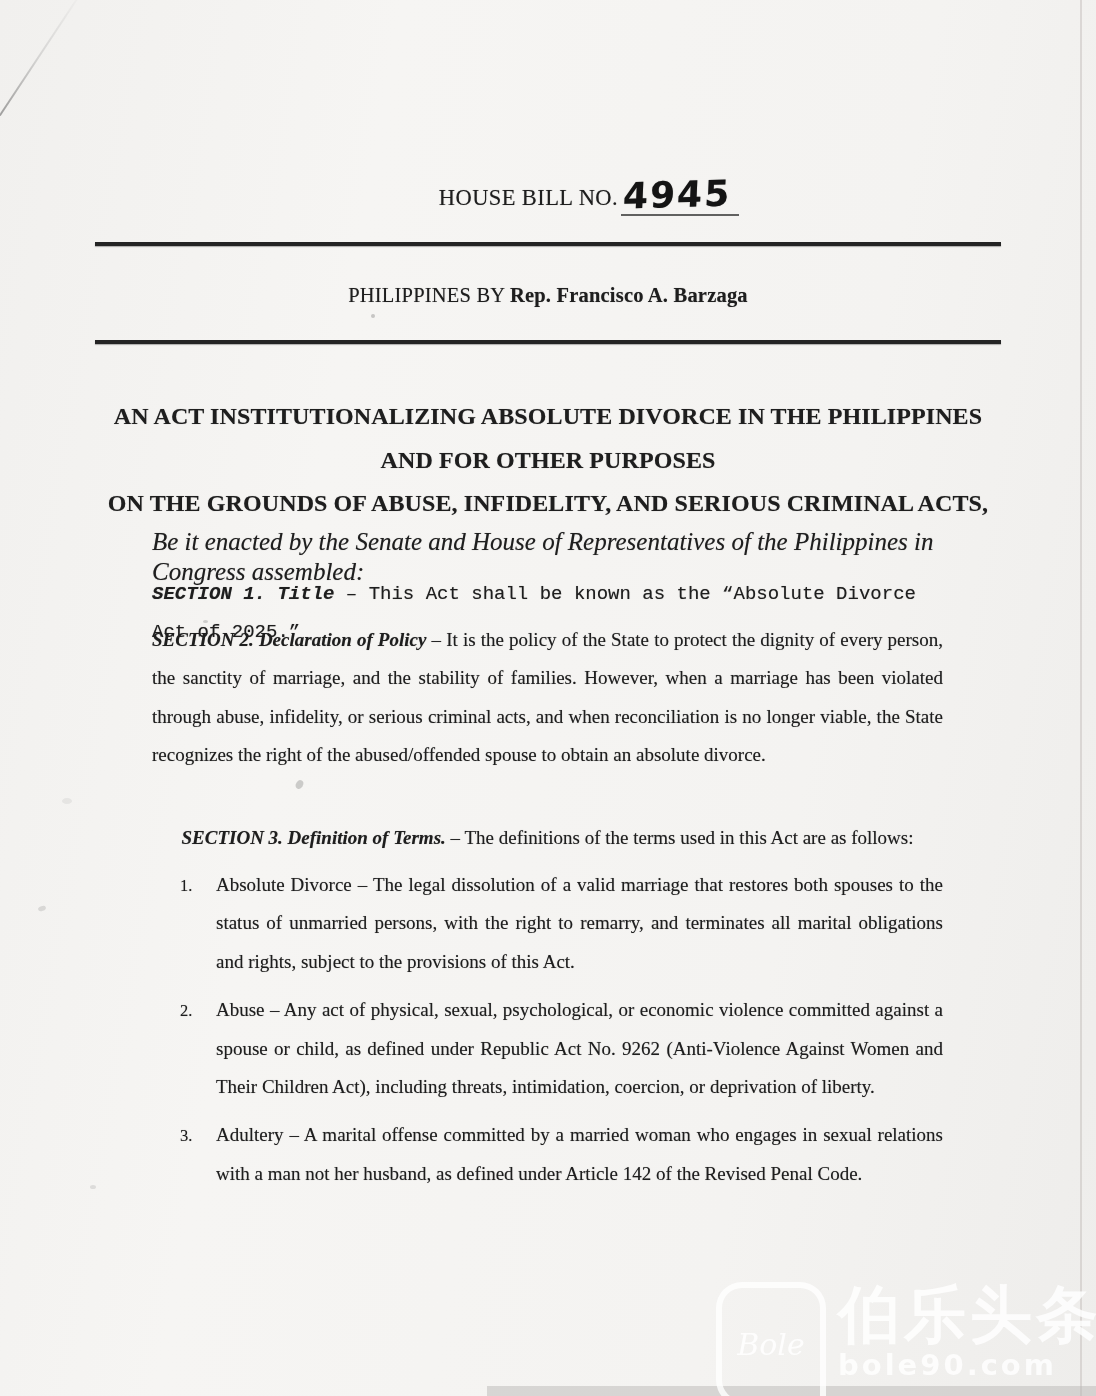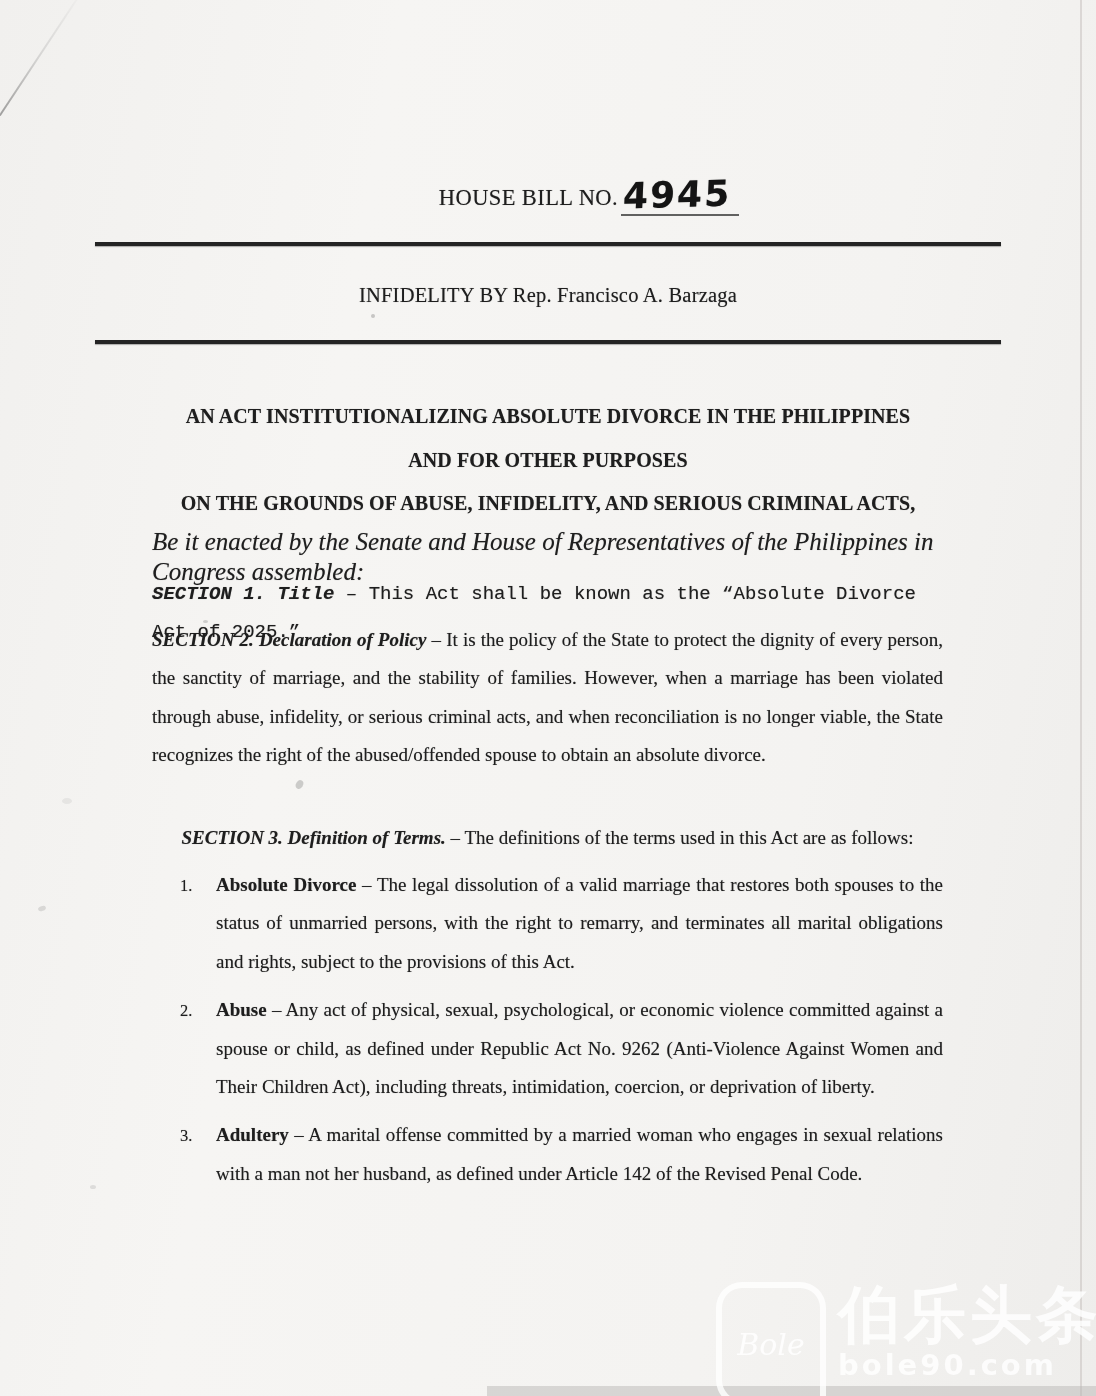--- a/index.html
+++ b/index.html
@@ -66,25 +66,25 @@
     margin: 0; border: none; background: #242424;
     box-shadow: 0 1px 1px rgba(40,40,40,0.35);
   }
   .rule.r1 { top: 242px; }
   .rule.r2 { top: 340px; }
 
   .introduced {
     position: absolute; top: 284px; left: 0; width: 100%;
     text-align: center; font-size: 20.5px; letter-spacing: 0.2px;
   }
-  .introduced .name { font-weight: 400; margin-top: 26px; }
+  .introduced .name { font-weight: 700; margin-top: 26px; }
 
   .act-title {
     position: absolute; top: 395px; left: 0; width: 100%;
-    text-align: center; font-weight: 700; font-size: 20px; line-height: 43.5px;
+    text-align: center; font-weight: 700; font-size: 24px; line-height: 43.5px;
     letter-spacing: 0.1px;
   }
 
   .enacting {
     position: absolute; top: 527px; left: 152px; width: 800px;
     margin: 0; font-style: italic; font-size: 25px; line-height: 30px;
   }
 
   .sec {
     position: absolute; left: 152px; width: 791px; margin: 0;
@@ -95,21 +95,21 @@
   .sec.sec2 { top: 621px; }
   .sec.sec3 { top: 819px; text-align: center; }
 
   .defs {
     position: absolute; top: 866px; left: 152px; width: 791px;
     margin: 0; padding: 0; list-style: none;
     font-size: 19px; line-height: 38.4px;
   }
   .defs li { position: relative; padding-left: 64px; text-align: justify; margin-bottom: 10px; }
   .def-num { position: absolute; left: 28px; top: 1px; font-size: 16.5px; }
-  .def-term { font-weight: 700; }
+  .def-term { font-weight: 400; }
 
   
   .watermark {
     position: absolute; right: -6px; bottom: -10px;
     display: flex; align-items: stretch; gap: 12px;
     pointer-events: none;
   }
   .wm-logo {
     width: 98px; height: 112px;
     border: 6px solid rgba(255,255,255,0.8);
@@ -144,21 +144,21 @@
 
 
   <div class="bill-row">
     <span class="bill-label">HOUSE BILL NO.</span>
       <span class="bill-number-wrap"><span class="bill-number">4945</span><span class="bill-underline"></span></span>
   </div>
 
   <hr class="rule r1">
 
   <div class="introduced">
-    <span>INFIDELITY BY</span>
+    <span>PHILIPPINES BY</span>
     <span class="name">Rep. Francisco A. Barzaga</span>
   </div>
 
   <hr class="rule r2">
 
   <div class="act-title">
     <div>AN ACT INSTITUTIONALIZING ABSOLUTE DIVORCE IN THE PHILIPPINES</div>
     <div>AND FOR OTHER PURPOSES</div>
     <div>ON THE GROUNDS OF ABUSE, INFIDELITY, AND SERIOUS CRIMINAL ACTS,</div>
   </div>

